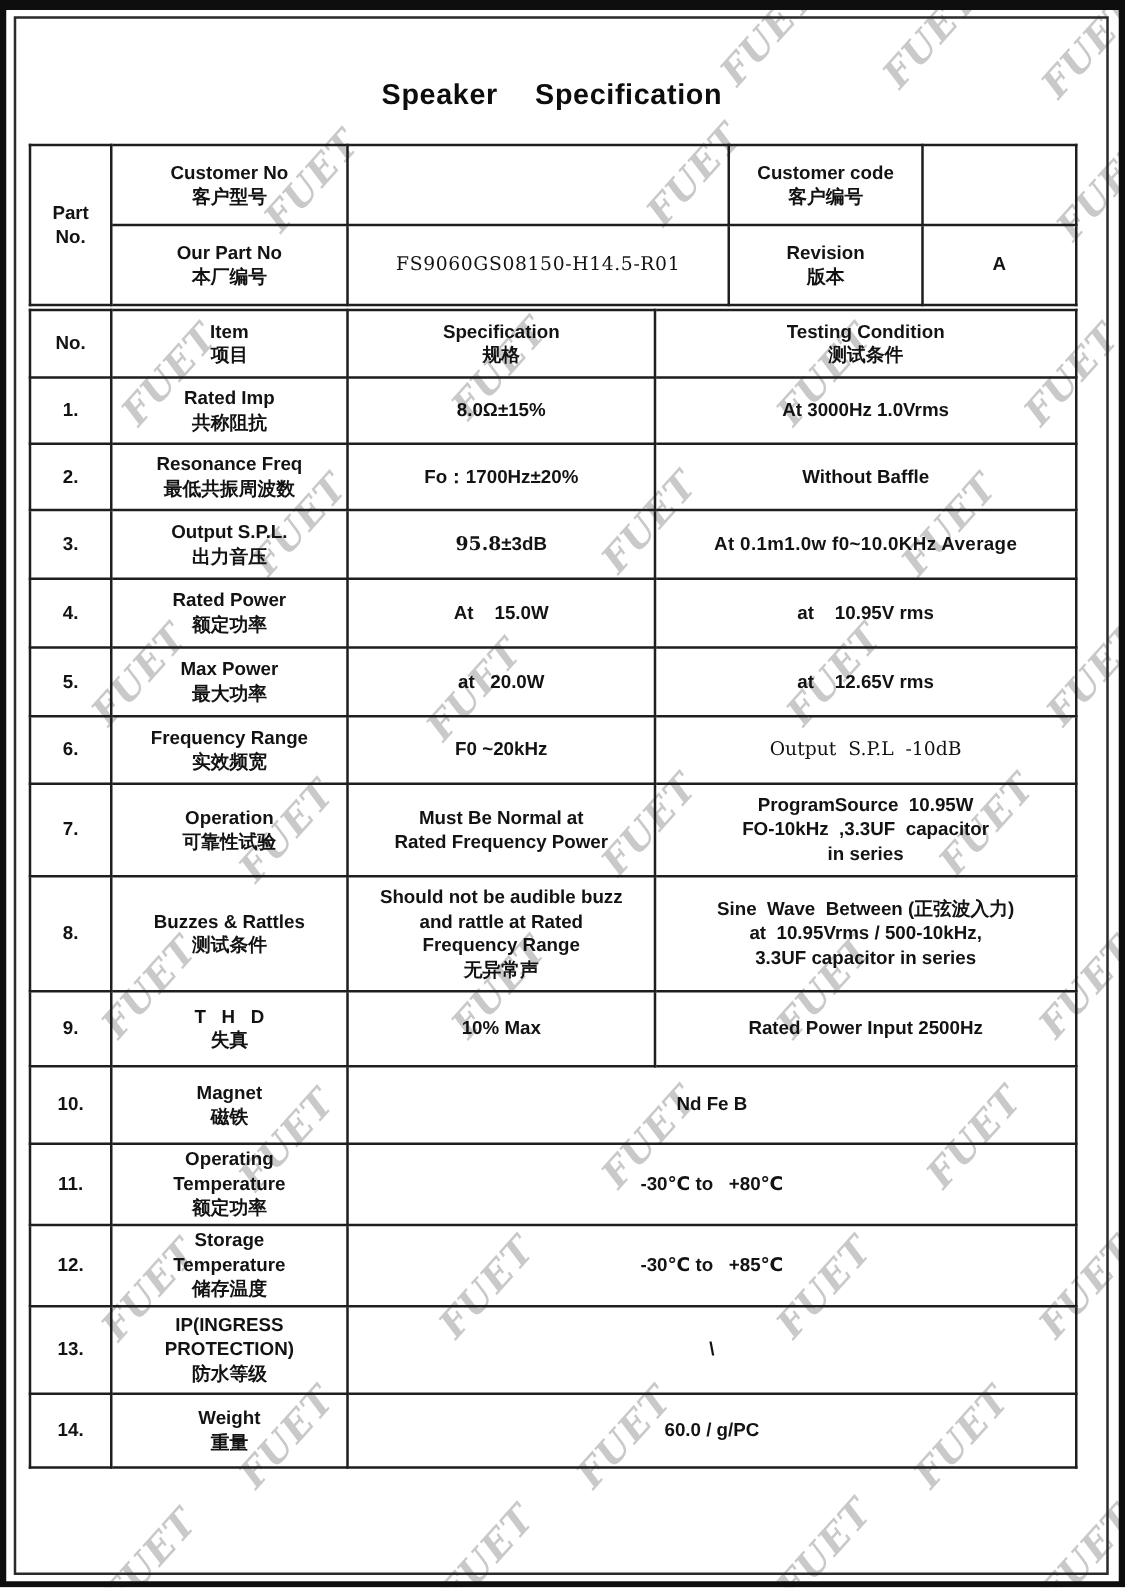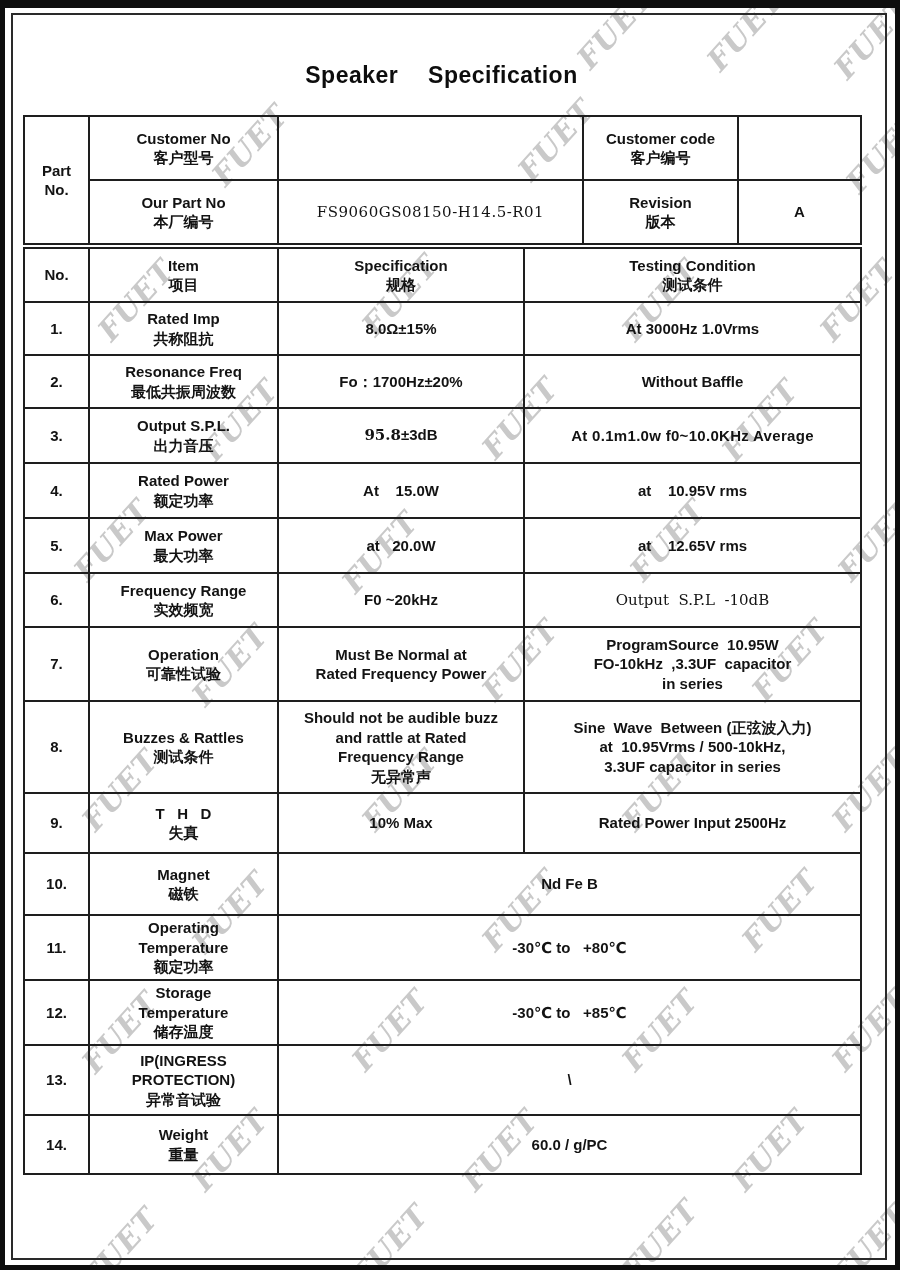--- a/index.html
+++ b/index.html
@@ -309,21 +309,21 @@
         <div>储存温度</div>
       </td>
       <td colspan="2" class="cell-left pre">-30℃ to   +85℃</td>
     </tr>
 
     <tr class="rh13">
       <td>13.</td>
       <td class="ip-item">
         <div class="pre">IP(INGRESS
 PROTECTION)</div>
-        <div>异常音试验</div>
+        <div>防水等级</div>
       </td>
       <td colspan="2" class="ip-value">\</td>
     </tr>
 
     <tr class="rh14">
       <td class="w-no">14.</td>
       <td class="w-item">
         <div>Weight</div>
         <div>重量</div>
       </td>

